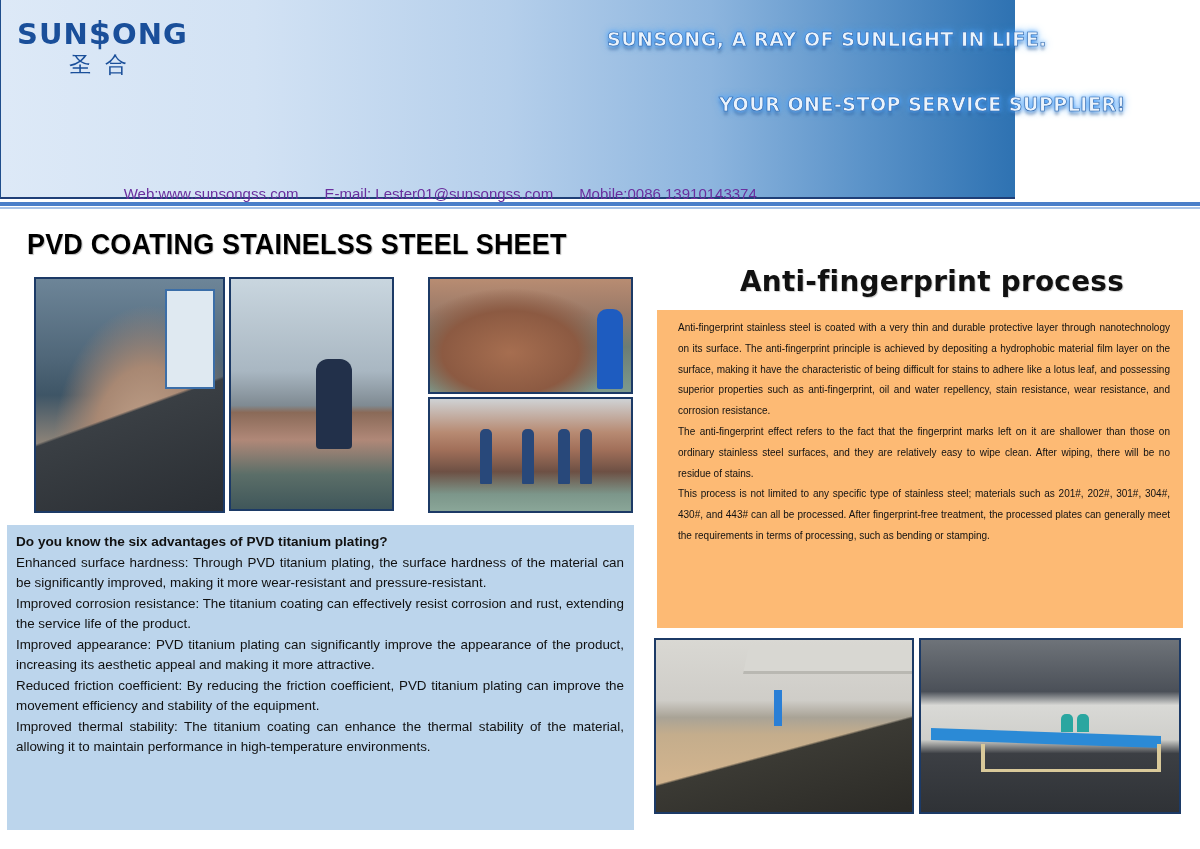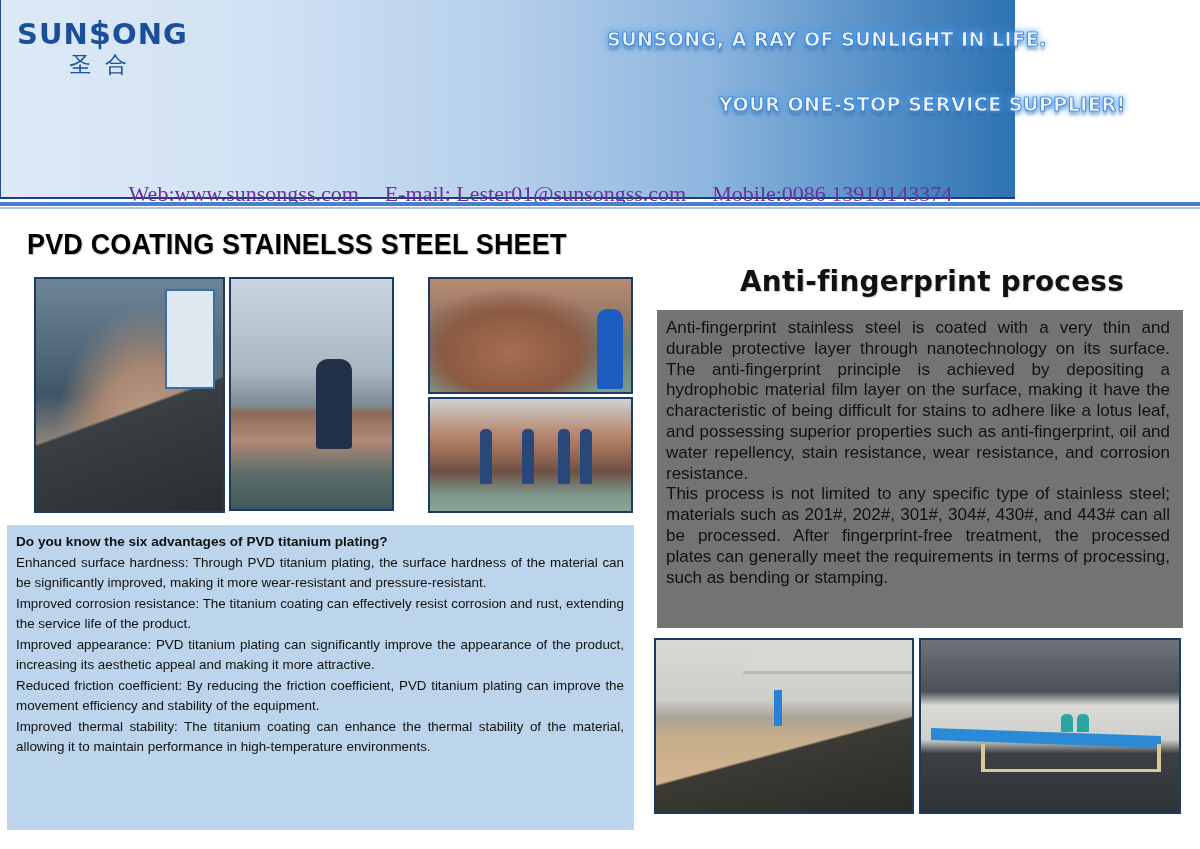--- a/index.html
+++ b/index.html
@@ -36,21 +36,21 @@
   .weekly {
     position: absolute; left: 30px; top: 88px;
     font-family: "Liberation Serif", serif; font-size: 70px; letter-spacing: 1px;
     color: rgba(220,235,250,0.6);
     -webkit-text-stroke: 1.5px #5a97d3;
     line-height: 72px;
   }
 
   .contact {
     position: absolute; left: 106px; top: 155px;
-    font-family: Liberation Serif, serif; font-size: 22px; color: #6a2f9e;
+    font-family: Liberation Sans, sans-serif; font-size: 15px; color: #6a2f9e;
     white-space: pre; line-height: 26px;
   }
   .contact span { margin-right: 26px; }
 
   .slogan {
     position: absolute;
     font-family: "DejaVu Sans", sans-serif; font-weight: bold;
     font-size: 19px; color: #eaf3fc; letter-spacing: 0.5px;
     -webkit-text-stroke: 0.6px #2a62a8;
     text-shadow: 0 0 4px #4aa3ff, 0 0 8px #4aa3ff, 0 4px 3px rgba(30,50,90,0.35);
@@ -109,23 +109,23 @@
   
   .af-title {
     position: absolute; left: 740px; top: 264px;
     font-family: "DejaVu Sans", sans-serif; font-weight: bold; font-size: 29px;
     color: #111; letter-spacing: 0.3px;
     text-shadow: 1px 1px 1px rgba(0,0,0,0.2);
     transform: scaleX(0.96); transform-origin: left;
   }
   .af-box {
     position: absolute; left: 657px; top: 310px; width: 526px; height: 318px;
-    background: #737373;
-    padding: 8px 13px 0 9px;
-    font-family: "Liberation Sans", sans-serif; font-size: 17px; line-height: 20.8px;
+    background: #fdba74;
+    padding: 8px 13px 0 21px;
+    font-family: "Liberation Sans", sans-serif; font-size: 10px; line-height: 20.8px;
     color: #111;
   }
   .af-box p { text-align: justify; }
 
   .photo-5 { left: 654px; top: 638px; width: 260px; height: 176px;
     background:
       linear-gradient(165deg, transparent 60%, #3b3a34 61%, #2b2a26 100%),
       linear-gradient(180deg, #d9d8d3 0%, #cfcdc8 35%, #a9a396 45%, #c4ad8c 55%, #d2b48e 80%);
   }
   .photo-5 .hood { position:absolute; left:90px; top:6px; width:170px; height:28px; background:#d8d7d2; border-bottom:3px solid #b9b8b2; transform: skewX(-12deg); }
@@ -182,20 +182,21 @@
   <p>Improved corrosion resistance: The titanium coating can effectively resist corrosion and rust, extending the service life of the product.</p>
   <p>Improved appearance: PVD titanium plating can significantly improve the appearance of the product, increasing its aesthetic appeal and making it more attractive.</p>
   <p>Reduced friction coefficient: By reducing the friction coefficient, PVD titanium plating can improve the movement efficiency and stability of the equipment.</p>
   <p>Improved thermal stability: The titanium coating can enhance the thermal stability of the material, allowing it to maintain performance in high-temperature environments.</p>
 </div>
 
 <div class="af-title">Anti-fingerprint process</div>
 
 <div class="af-box">
   <p>Anti-fingerprint stainless steel is coated with a very thin and durable protective layer through nanotechnology on its surface. The anti-fingerprint principle is achieved by depositing a hydrophobic material film layer on the surface, making it have the characteristic of being difficult for stains to adhere like a lotus leaf, and possessing superior properties such as anti-fingerprint, oil and water repellency, stain resistance, wear resistance, and corrosion resistance.</p>
+  <p>The anti-fingerprint effect refers to the fact that the fingerprint marks left on it are shallower than those on ordinary stainless steel surfaces, and they are relatively easy to wipe clean. After wiping, there will be no residue of stains.</p>
   <p>This process is not limited to any specific type of stainless steel; materials such as 201#, 202#, 301#, 304#, 430#, and 443# can all be processed. After fingerprint-free treatment, the processed plates can generally meet the requirements in terms of processing, such as bending or stamping.</p>
 </div>
 
 <div class="photo photo-5">
     <div class="hood"></div>
     <div class="door"></div>
   </div>
 <div class="photo photo-6">
   <div class="belt"></div>
     <div class="frame"></div>

